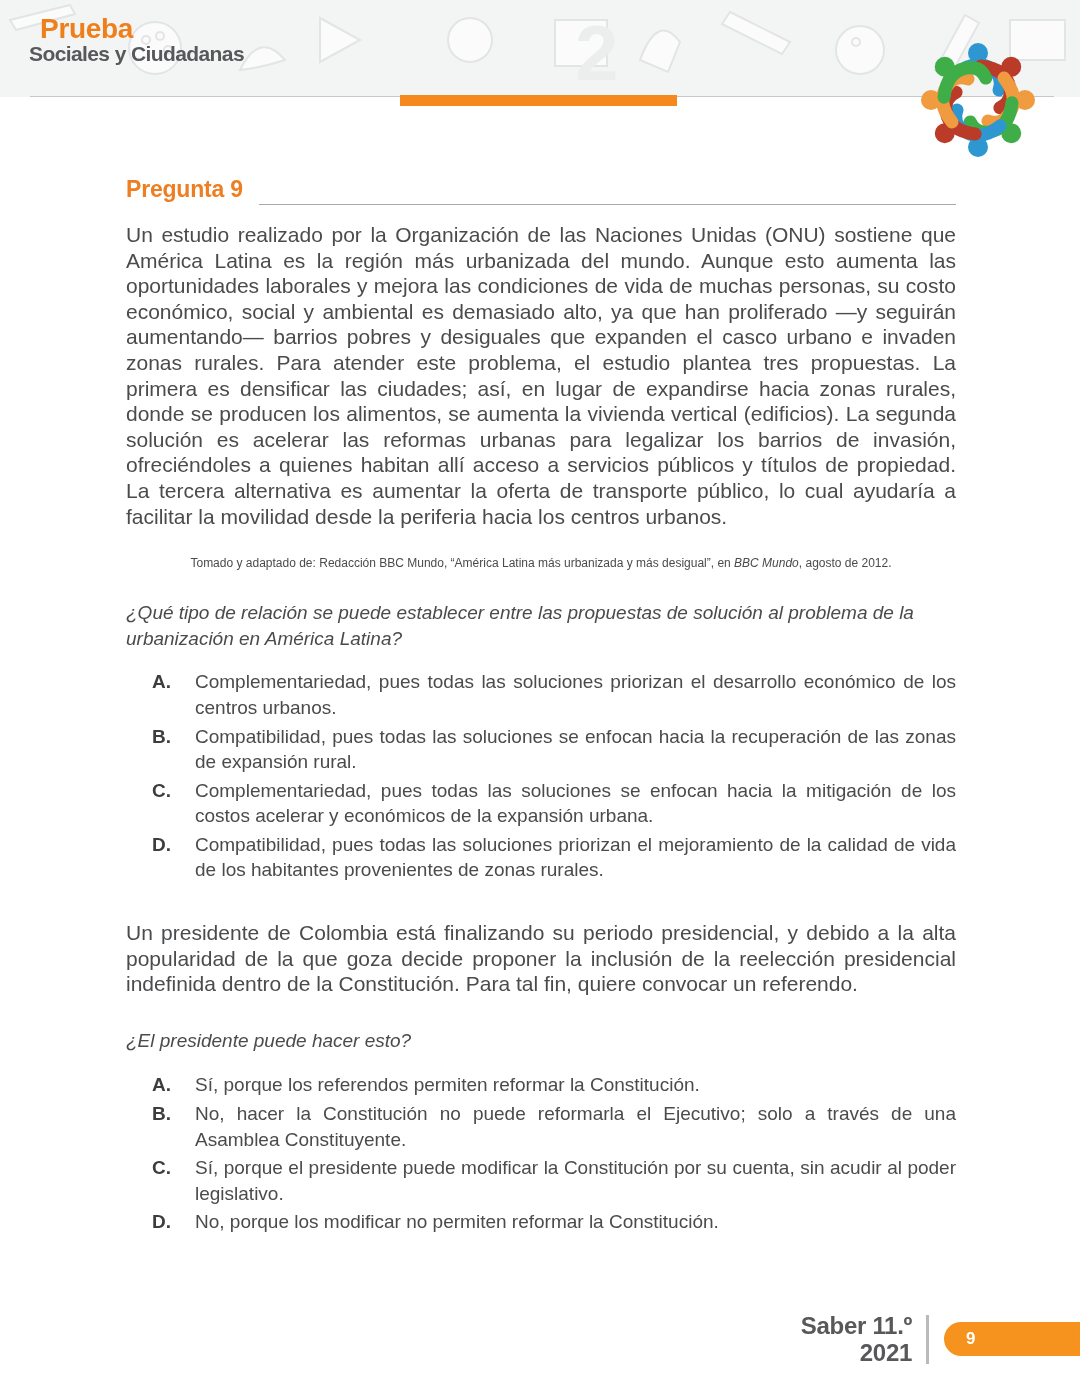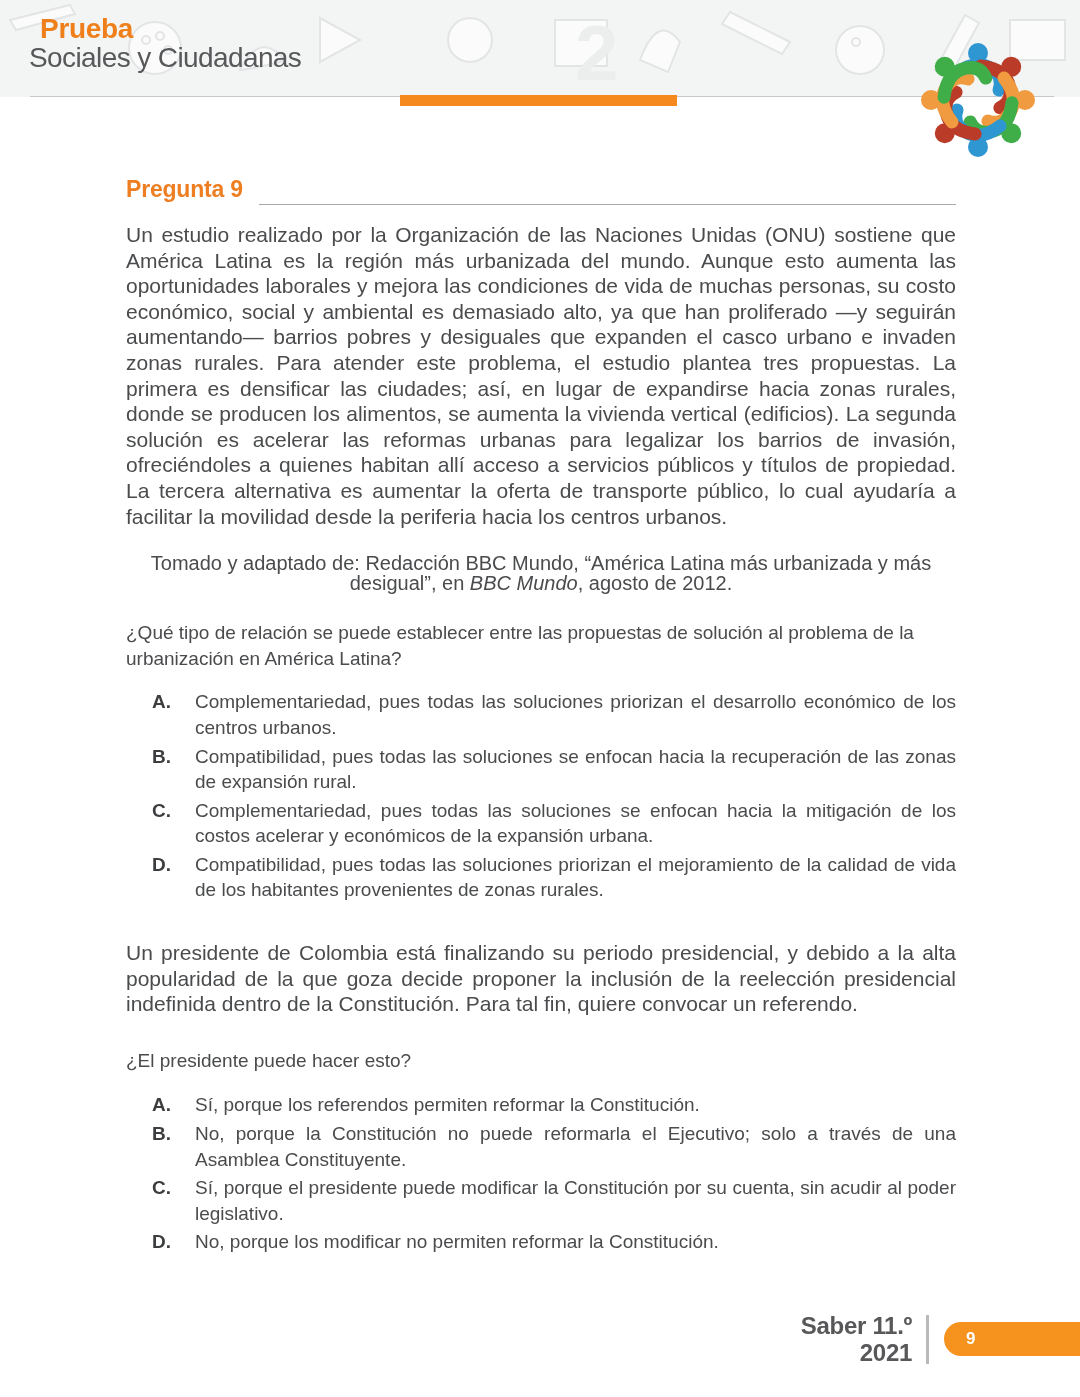--- a/index.html
+++ b/index.html
@@ -7,30 +7,30 @@
     position:relative;width:1080px;height:1397px;background:#ffffff;
     font-family:"Liberation Sans", sans-serif;overflow:hidden;margin:0 auto;
     color:#4a4b4d;
   }
   
   .band{position:absolute;top:0;left:0;width:1080px;height:97px;background:#f3f4f4;}
   .band svg{position:absolute;top:0;left:0;}
   .band-line{position:absolute;top:96px;left:30px;width:1024px;height:1px;background:#c7c8ca;}
   .accent-bar{position:absolute;top:95px;left:400px;width:277px;height:11px;}
   .kicker{position:absolute;left:40px;top:13px;font-size:28px;font-weight:bold;color:#ef7f1a;letter-spacing:-0.3px;}
-  .doc-title{position:absolute;left:29px;top:42px;font-size:28px;font-weight:normal;color:#57585a;letter-spacing:-0.6px;}
+  .doc-title{position:absolute;left:29px;top:42px;font-size:21px;font-weight:bold;color:#57585a;letter-spacing:-0.6px;}
   .logo{position:absolute;left:916px;top:38px;width:124px;height:124px;}
   
   .content{position:absolute;left:126px;top:176px;width:830px;}
   .q-heading{display:flex;align-items:flex-end;color:#ee7e22;font-size:23px;font-weight:bold;letter-spacing:-0.2px;}
   .q-heading .rule{flex:1;height:1px;background:#a8a9ab;margin-left:16px;position:relative;top:2px;}
   .body-text{margin:19px 0 0;font-size:21px;line-height:25.6px;text-align:justify;}
-  .source{margin:24px 0 0;font-size:20px;line-height:20px;text-align:center;color:#4a4b4d;}
+  .source{margin:24px 0 0;font-size:12px;line-height:20px;text-align:center;color:#4a4b4d;}
   .source .it{font-style:italic;}
-  .prompt{margin:27px 0 0;font-size:19px;line-height:25.6px;}
+  .prompt{margin:27px 0 0;font-size:19px;line-height:25.6px;font-style:italic;}
   .options{margin:18px 0 0;}
   .option{display:grid;grid-template-columns:43px 1fr;padding-left:26px;margin-top:3px;font-size:19px;line-height:25.6px;}
   .option .letter{font-weight:bold;color:#3c3d3f;}
   .option .text{text-align:justify;}
   .section-2{margin-top:37px;}
   .section-2 .body-text{}
   .section-2 .prompt{margin-top:31px;}
   .section-2 .options{margin-top:19px;}
   
   .footer{position:absolute;top:1312px;right:0;display:flex;align-items:center;}
@@ -142,21 +142,21 @@
     <section class="section-2">
       <p class="body-text">Un presidente de Colombia está finalizando su periodo presidencial, y debido a la alta popularidad de la que goza decide proponer la inclusión de la reelección presidencial indefinida dentro de la Constitución. Para tal fin, quiere convocar un referendo.</p>
       <p class="prompt">¿El presidente puede hacer esto?</p>
       <div class="options">
         <div class="option">
           <span class="letter">A.</span>
           <span class="text">Sí, porque los referendos permiten reformar la Constitución.</span>
         </div>
         <div class="option">
           <span class="letter">B.</span>
-          <span class="text">No, porque la Constitución no puede reformarla el Ejecutivo; solo a través de una Asamblea Constituyente.</span>
+          <span class="text">No, hacer la Constitución no puede reformarla el Ejecutivo; solo a través de una Asamblea Constituyente.</span>
         </div>
         <div class="option">
           <span class="letter">C.</span>
           <span class="text">Sí, porque el presidente puede modificar la Constitución por su cuenta, sin acudir al poder legislativo.</span>
         </div>
         <div class="option">
           <span class="letter">D.</span>
           <span class="text">No, porque los modificar no permiten reformar la Constitución.</span>
         </div>
       </div>

